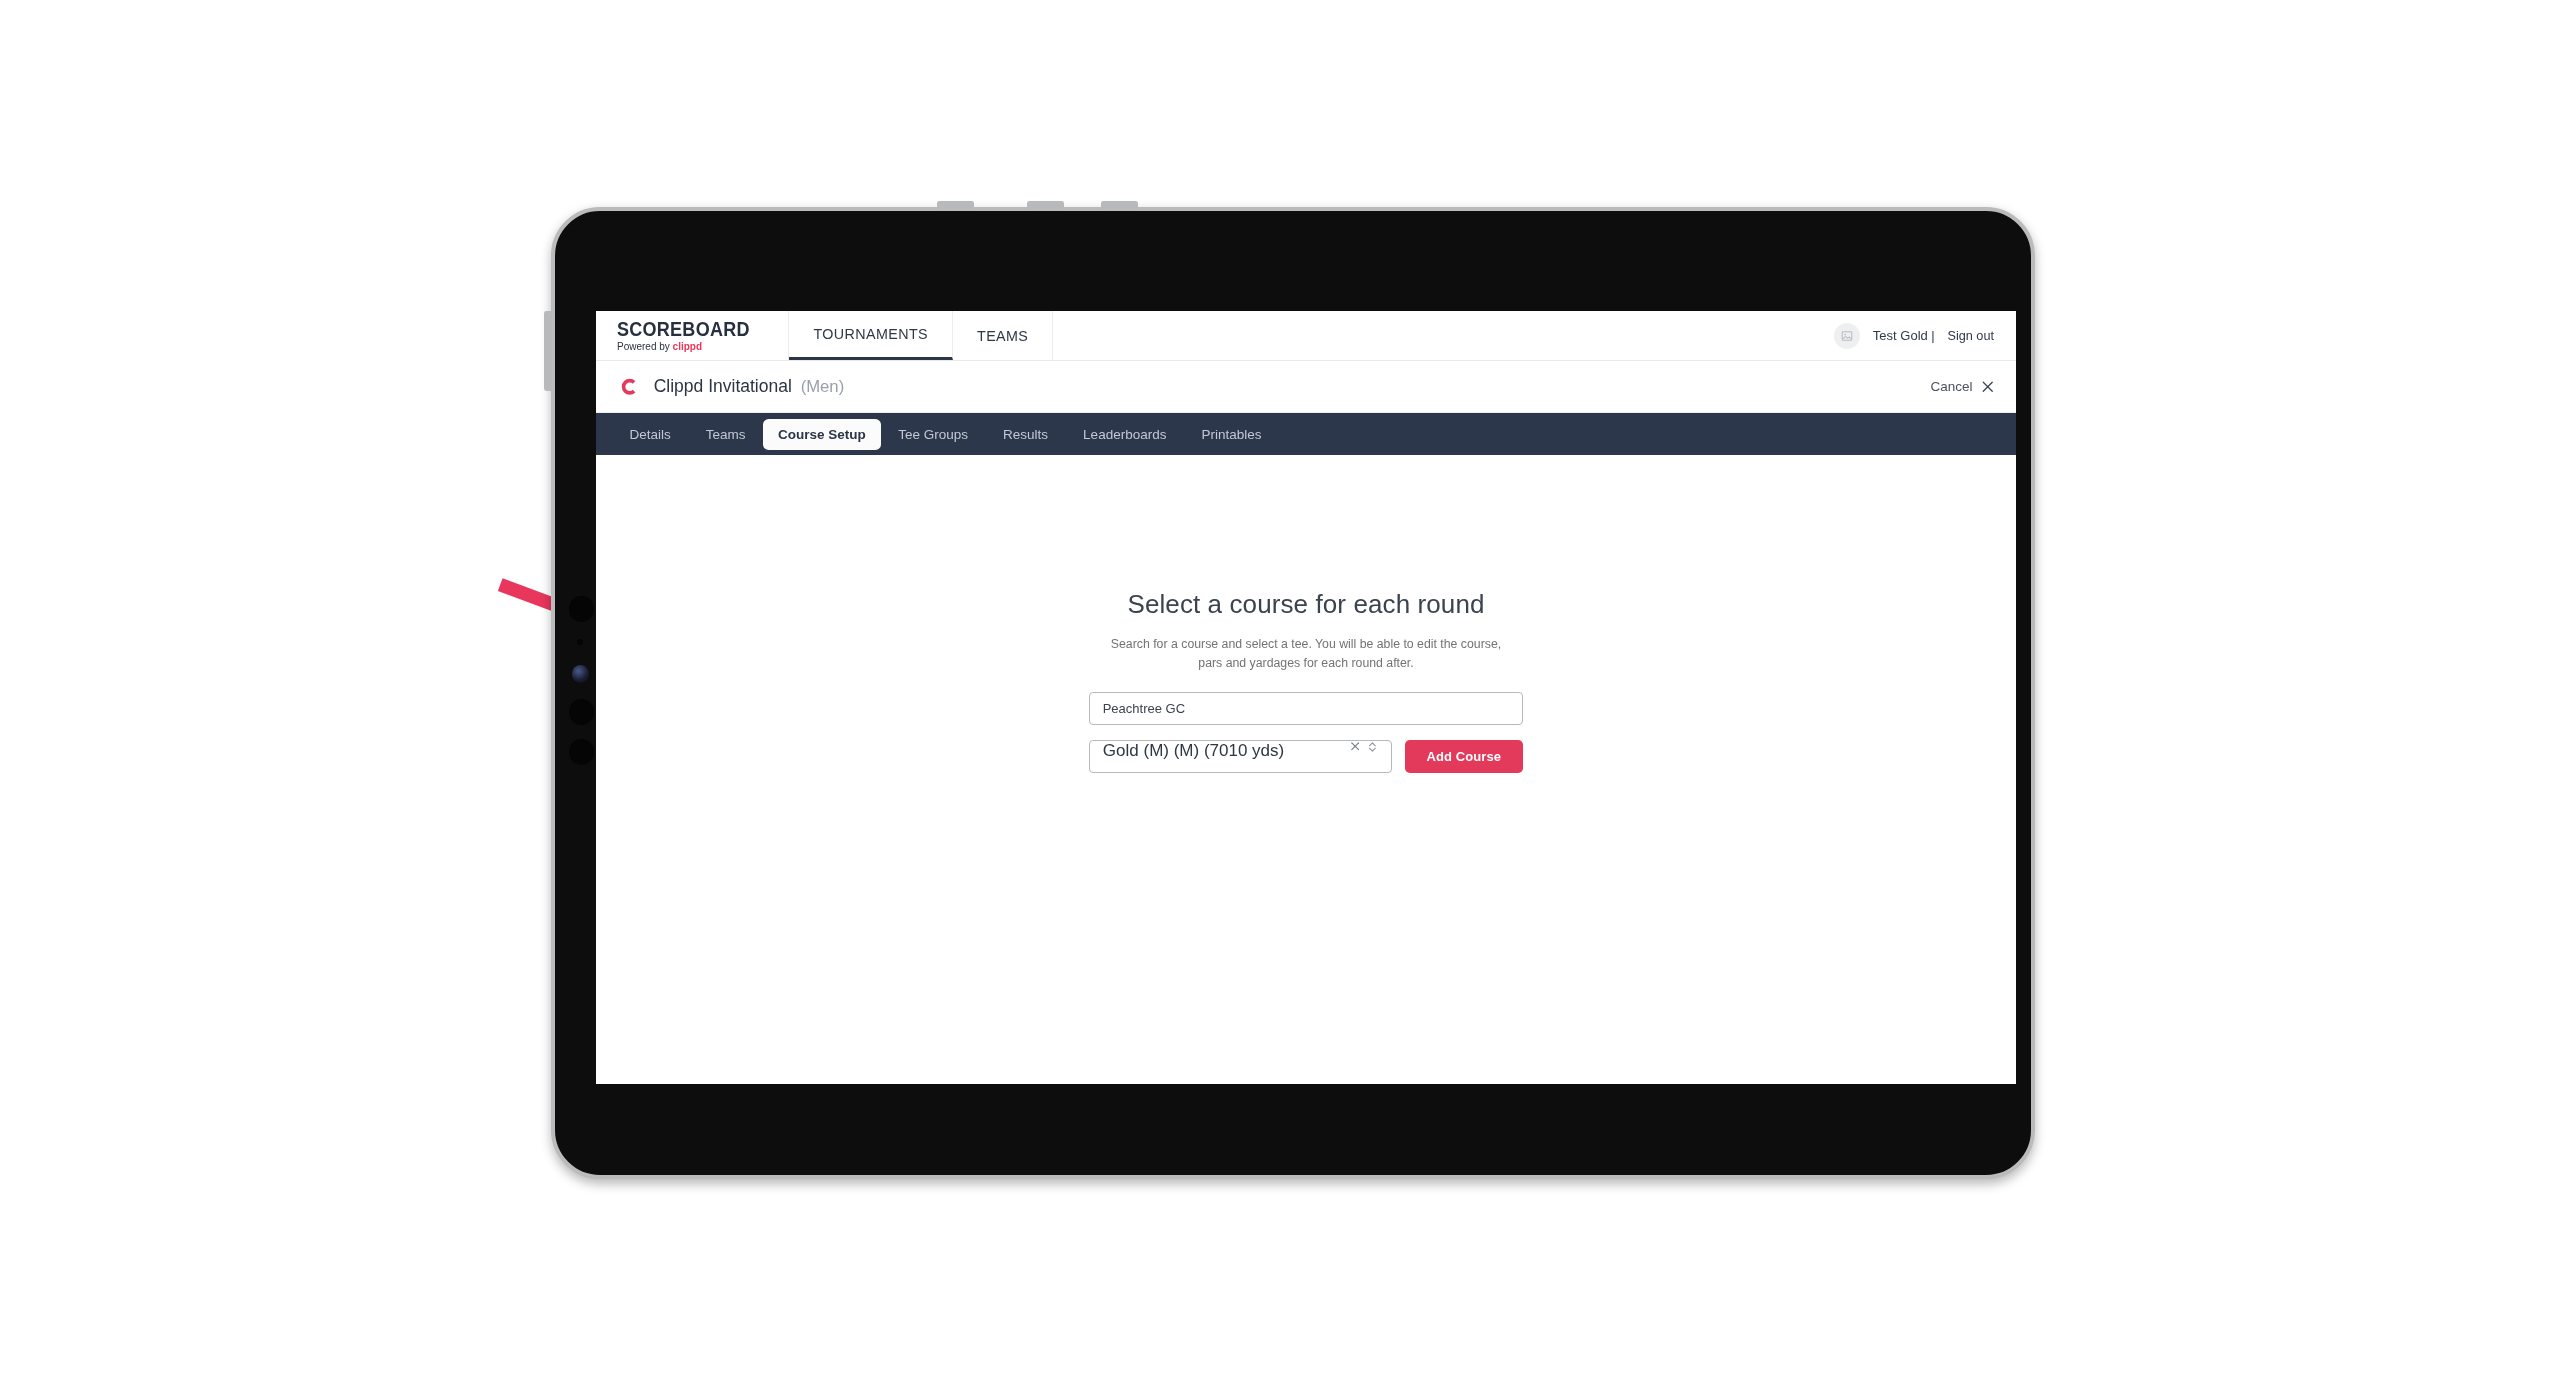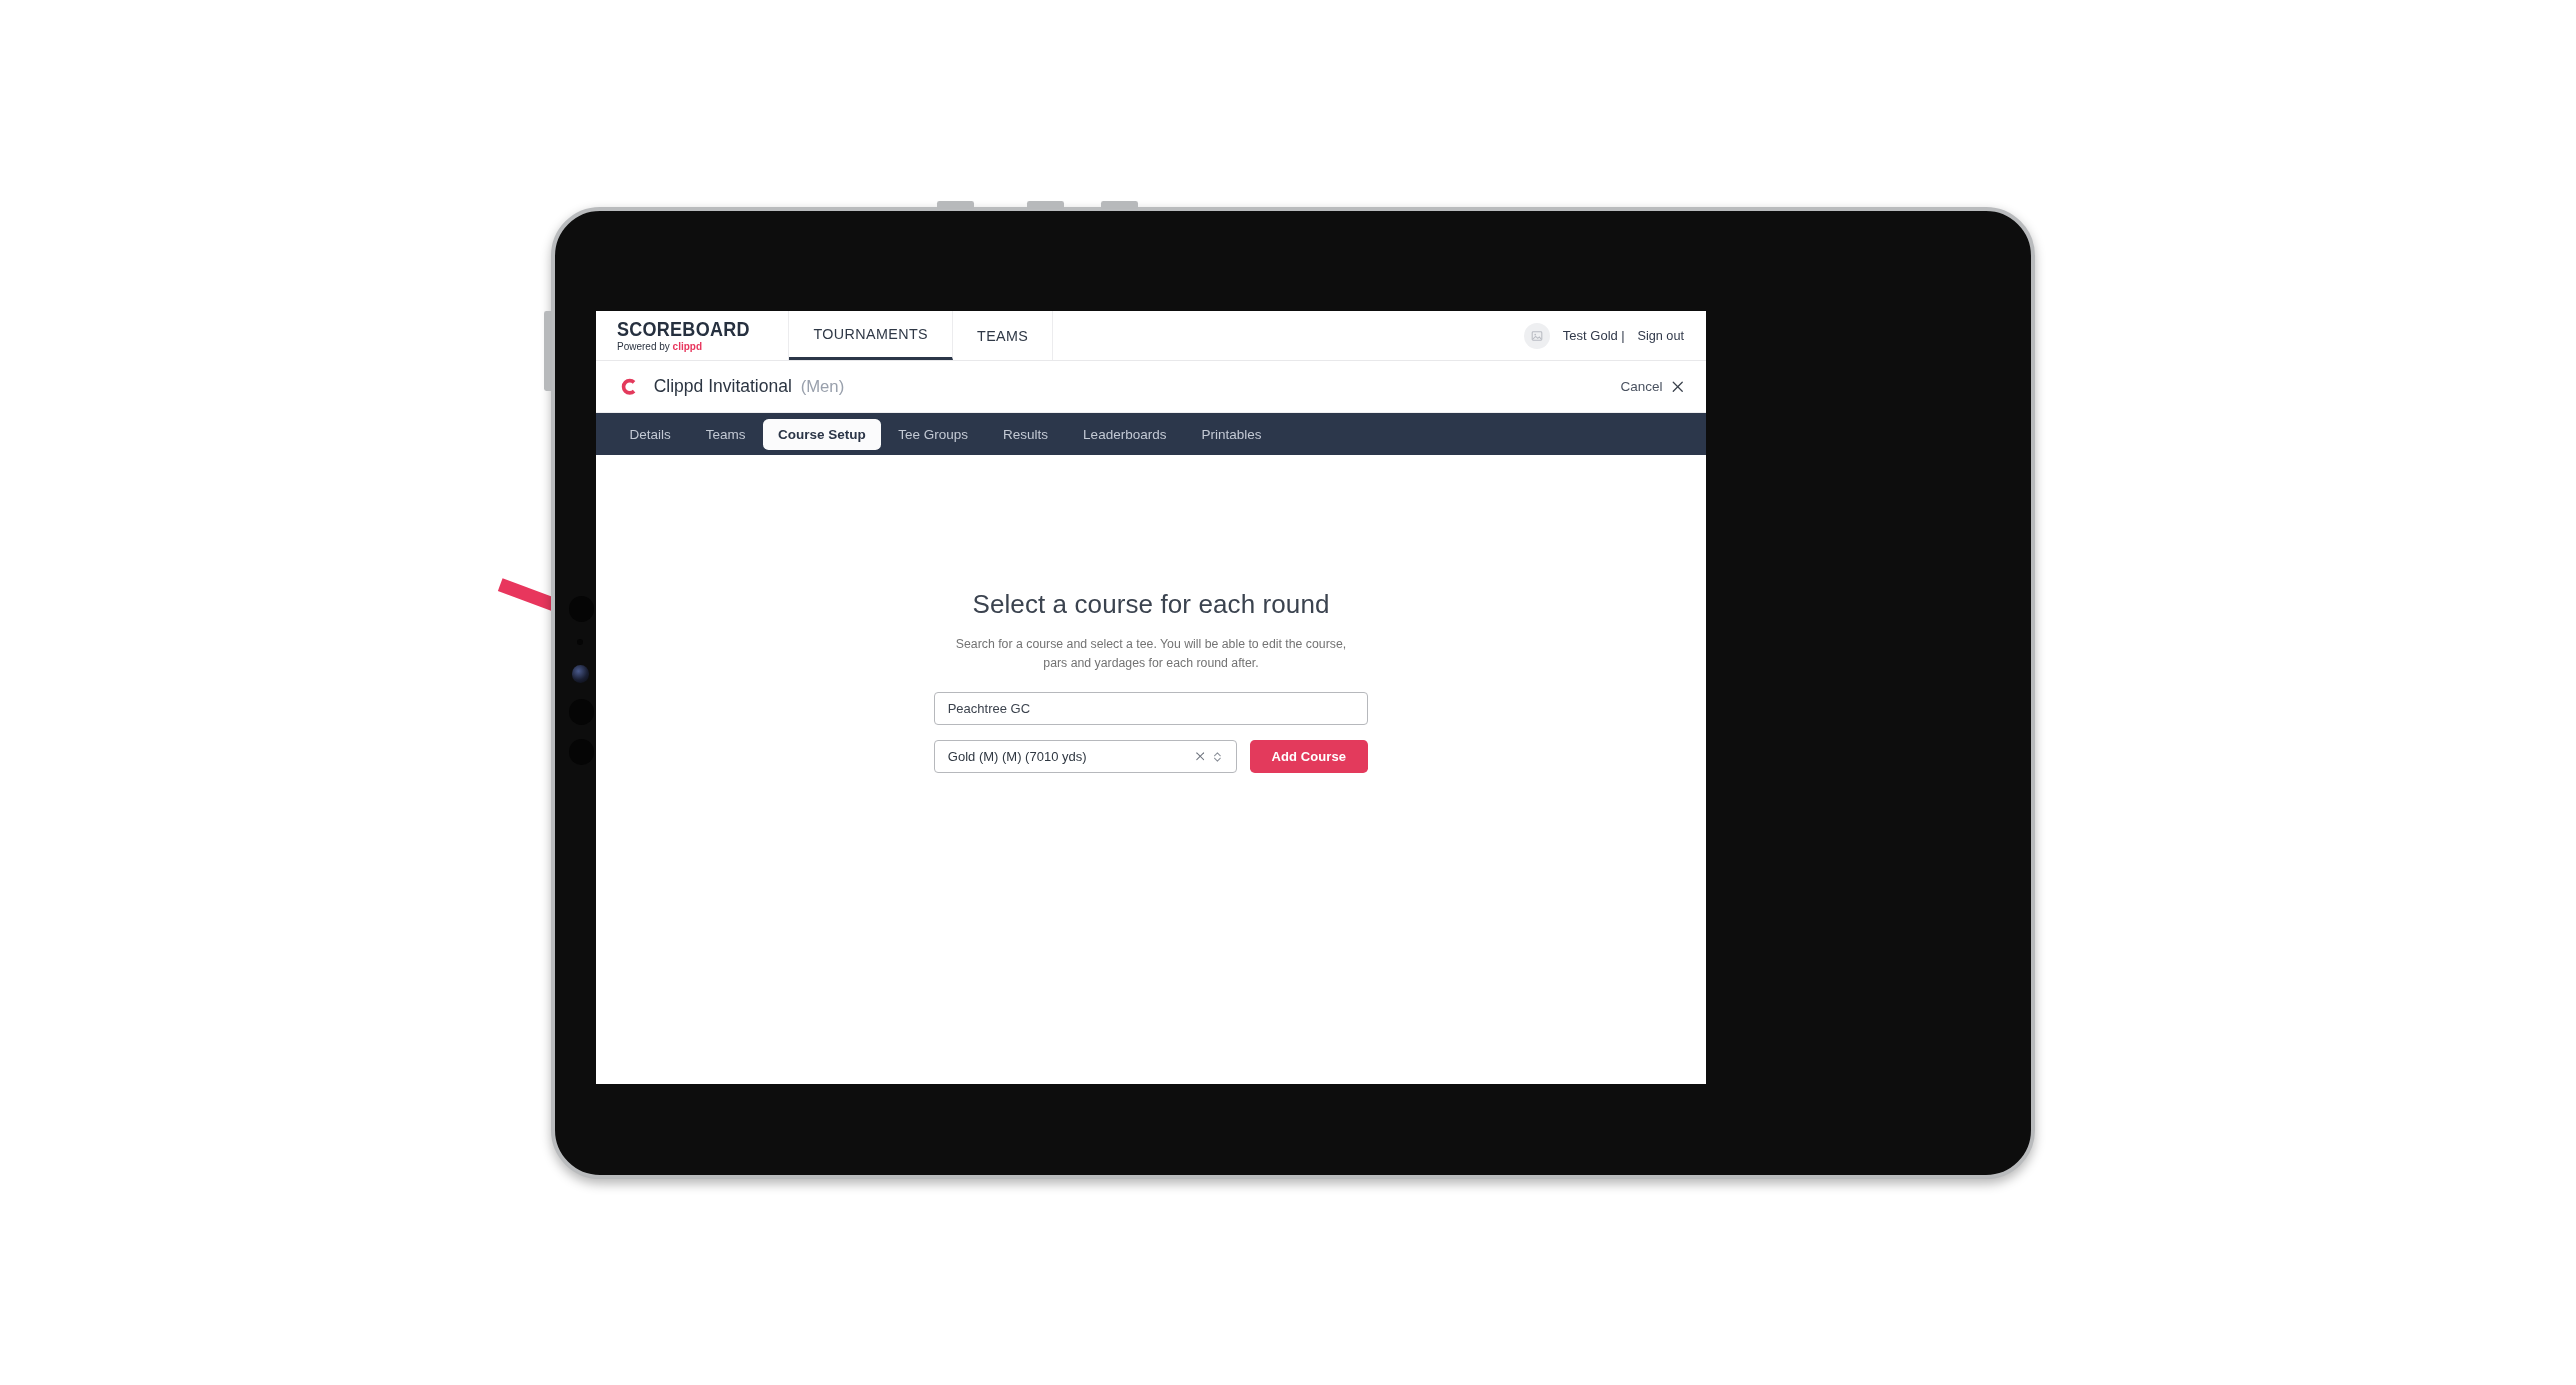--- a/index.html
+++ b/index.html
@@ -80,21 +80,21 @@
   }
   .cam.lens-blue {
     background: radial-gradient(circle at 38% 34%, #4a5a8c 0%, #1a1f33 55%, #07080c 100%);
   }
 
   
   #screen {
     position: absolute;
     left: 41px;
     top: 100px;
-    width: 1110px;
+    width: 1420px;
     height: 773px;
     background: #ffffff;
     overflow: hidden;
   }
 
   
   #topbar {
     display: flex;
     align-items: stretch;
     height: 50px;
@@ -264,23 +264,23 @@
     display: flex;
     align-items: center;
     gap: 12.7px;
   }
   #tee-select {
     width: 303px;
     height: 33px;
     border: 1.2px solid #b6b8bc;
     border-radius: 4px;
     background: #ffffff;
-    display: flex; align-items: center;
+    display: flex; align-items: flex-start;
     padding: 0 9.6px 0 12.7px;
-    font-size: 13px;
+    font-size: 17px;
     color: #2f3741;
     cursor: pointer;
   }
   #tee-value { flex: 1; white-space: nowrap; }
   .tee-ctrl {
     display: flex; align-items: center; justify-content: center;
     width: 17.5px;
     cursor: pointer;
   }
   #add-course-button {

